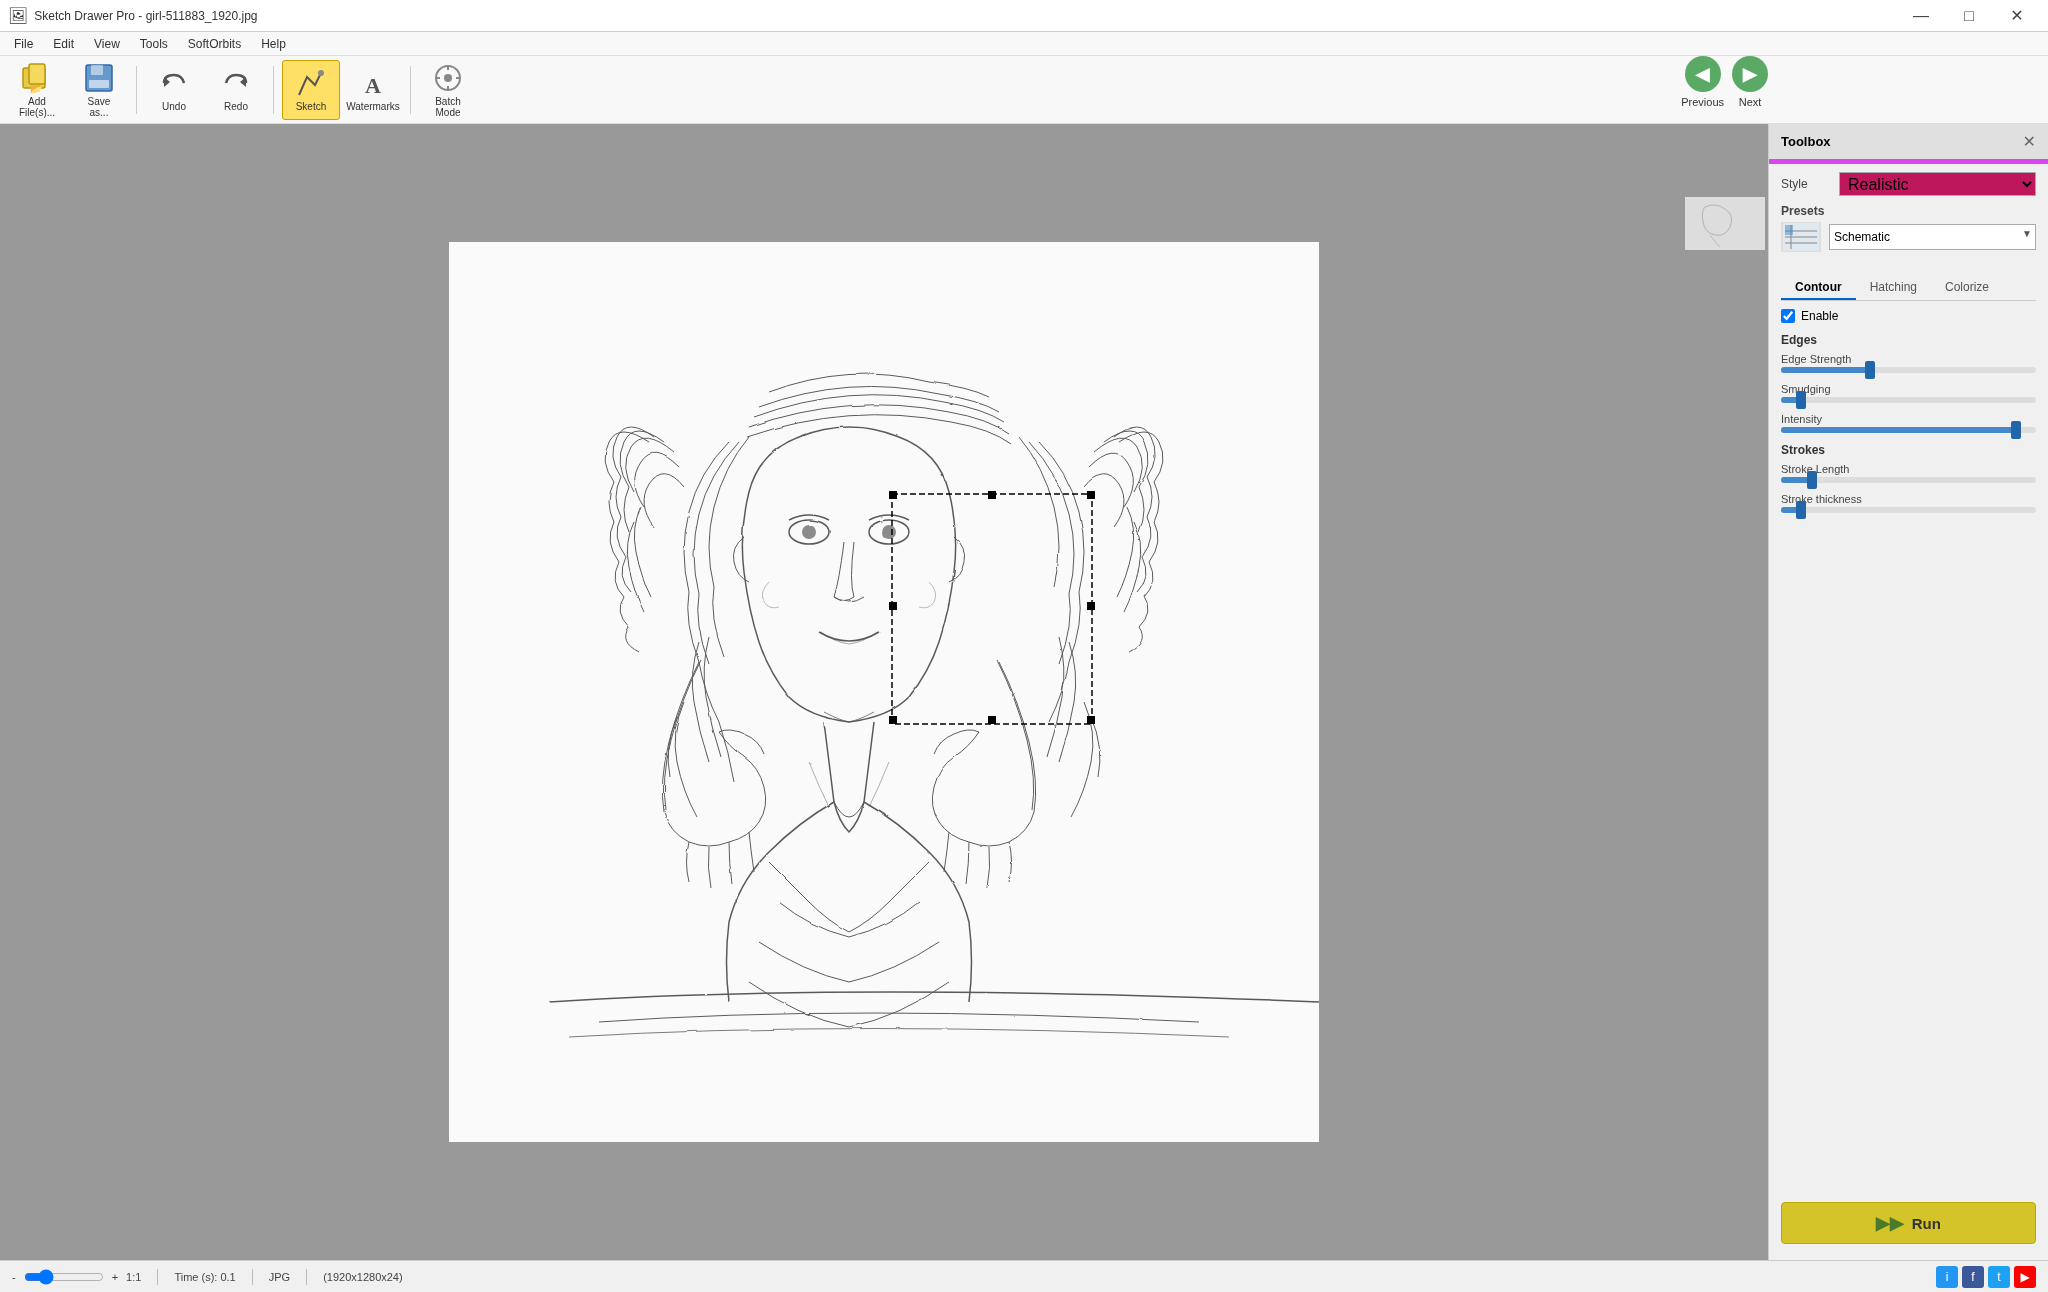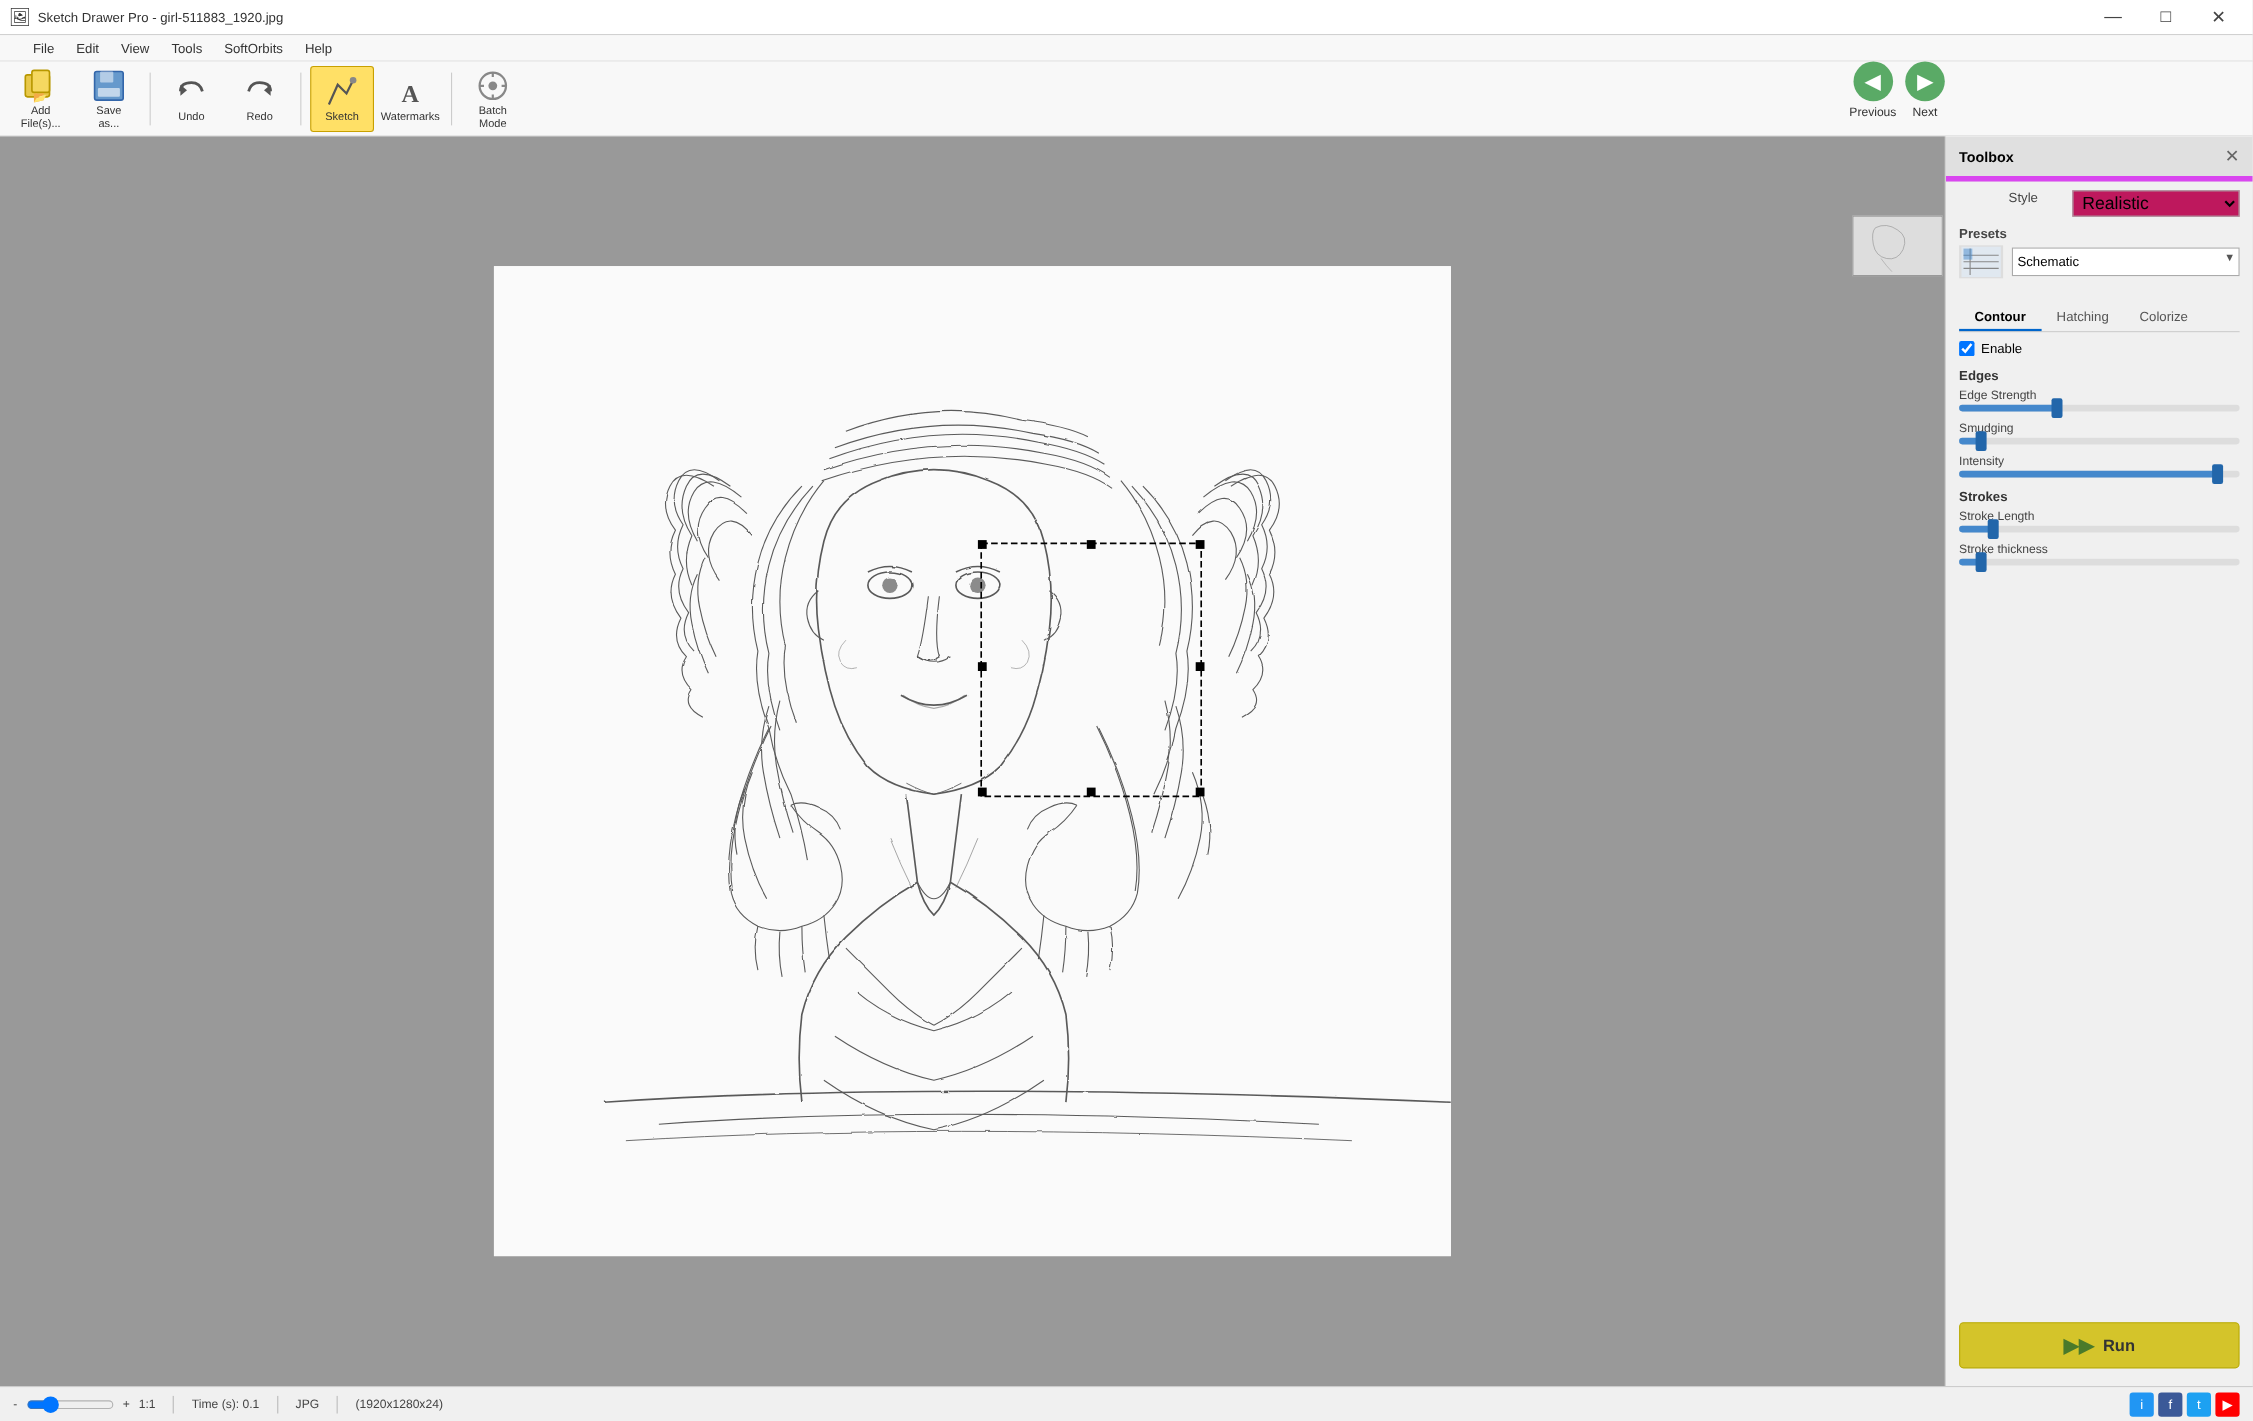--- a/index.html
+++ b/index.html
@@ -18,21 +18,21 @@
     .title-bar-left { display: flex; align-items: center; gap: 6px; font-size: 12px; color: #333; }
     .title-bar-controls { display: flex; gap: 2px; }
     .title-btn { width: 46px; height: 30px; border: none; background: transparent; cursor: pointer; font-size: 16px; display: flex; align-items: center; justify-content: center; color: #444; }
 
     
     .menu-bar {
       background: #f8f8f8;
       border-bottom: 1px solid #ddd;
       height: 24px;
       display: flex;
-      padding: 0 20px;
+      padding: 0 4px;
     }
     .menu-item {
       padding: 2px 10px;
       cursor: pointer;
       font-size: 12px;
       color: #333;
       height: 24px;
       display: flex;
       align-items: center;
     }
@@ -165,21 +165,21 @@
     .toolbox-close {
       background: none;
       border: none;
       cursor: pointer;
       font-size: 16px;
       color: #666;
     }
 
     .toolbox-section { padding: 8px 12px; }
 
-    .row { display: flex; margin-bottom: 8px; gap: 8px; margin-left: 45px; }
+    .row { display: flex; align-items: center; margin-bottom: 8px; gap: 8px; }
     .label { min-width: 50px; font-size: 12px; color: #444; }
 
     .style-select {
       flex: 1;
       height: 24px;
       border: 1px solid #aaa;
       background: #be185d;
       font-size: 16px;
       padding: 0 4px;
     }

